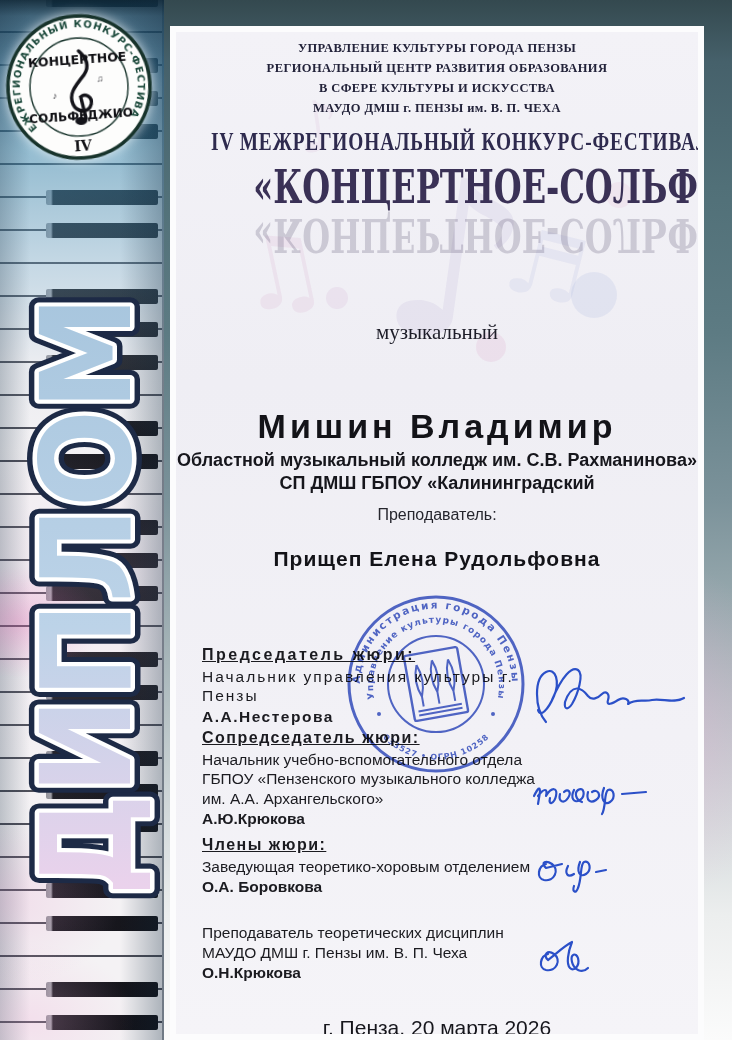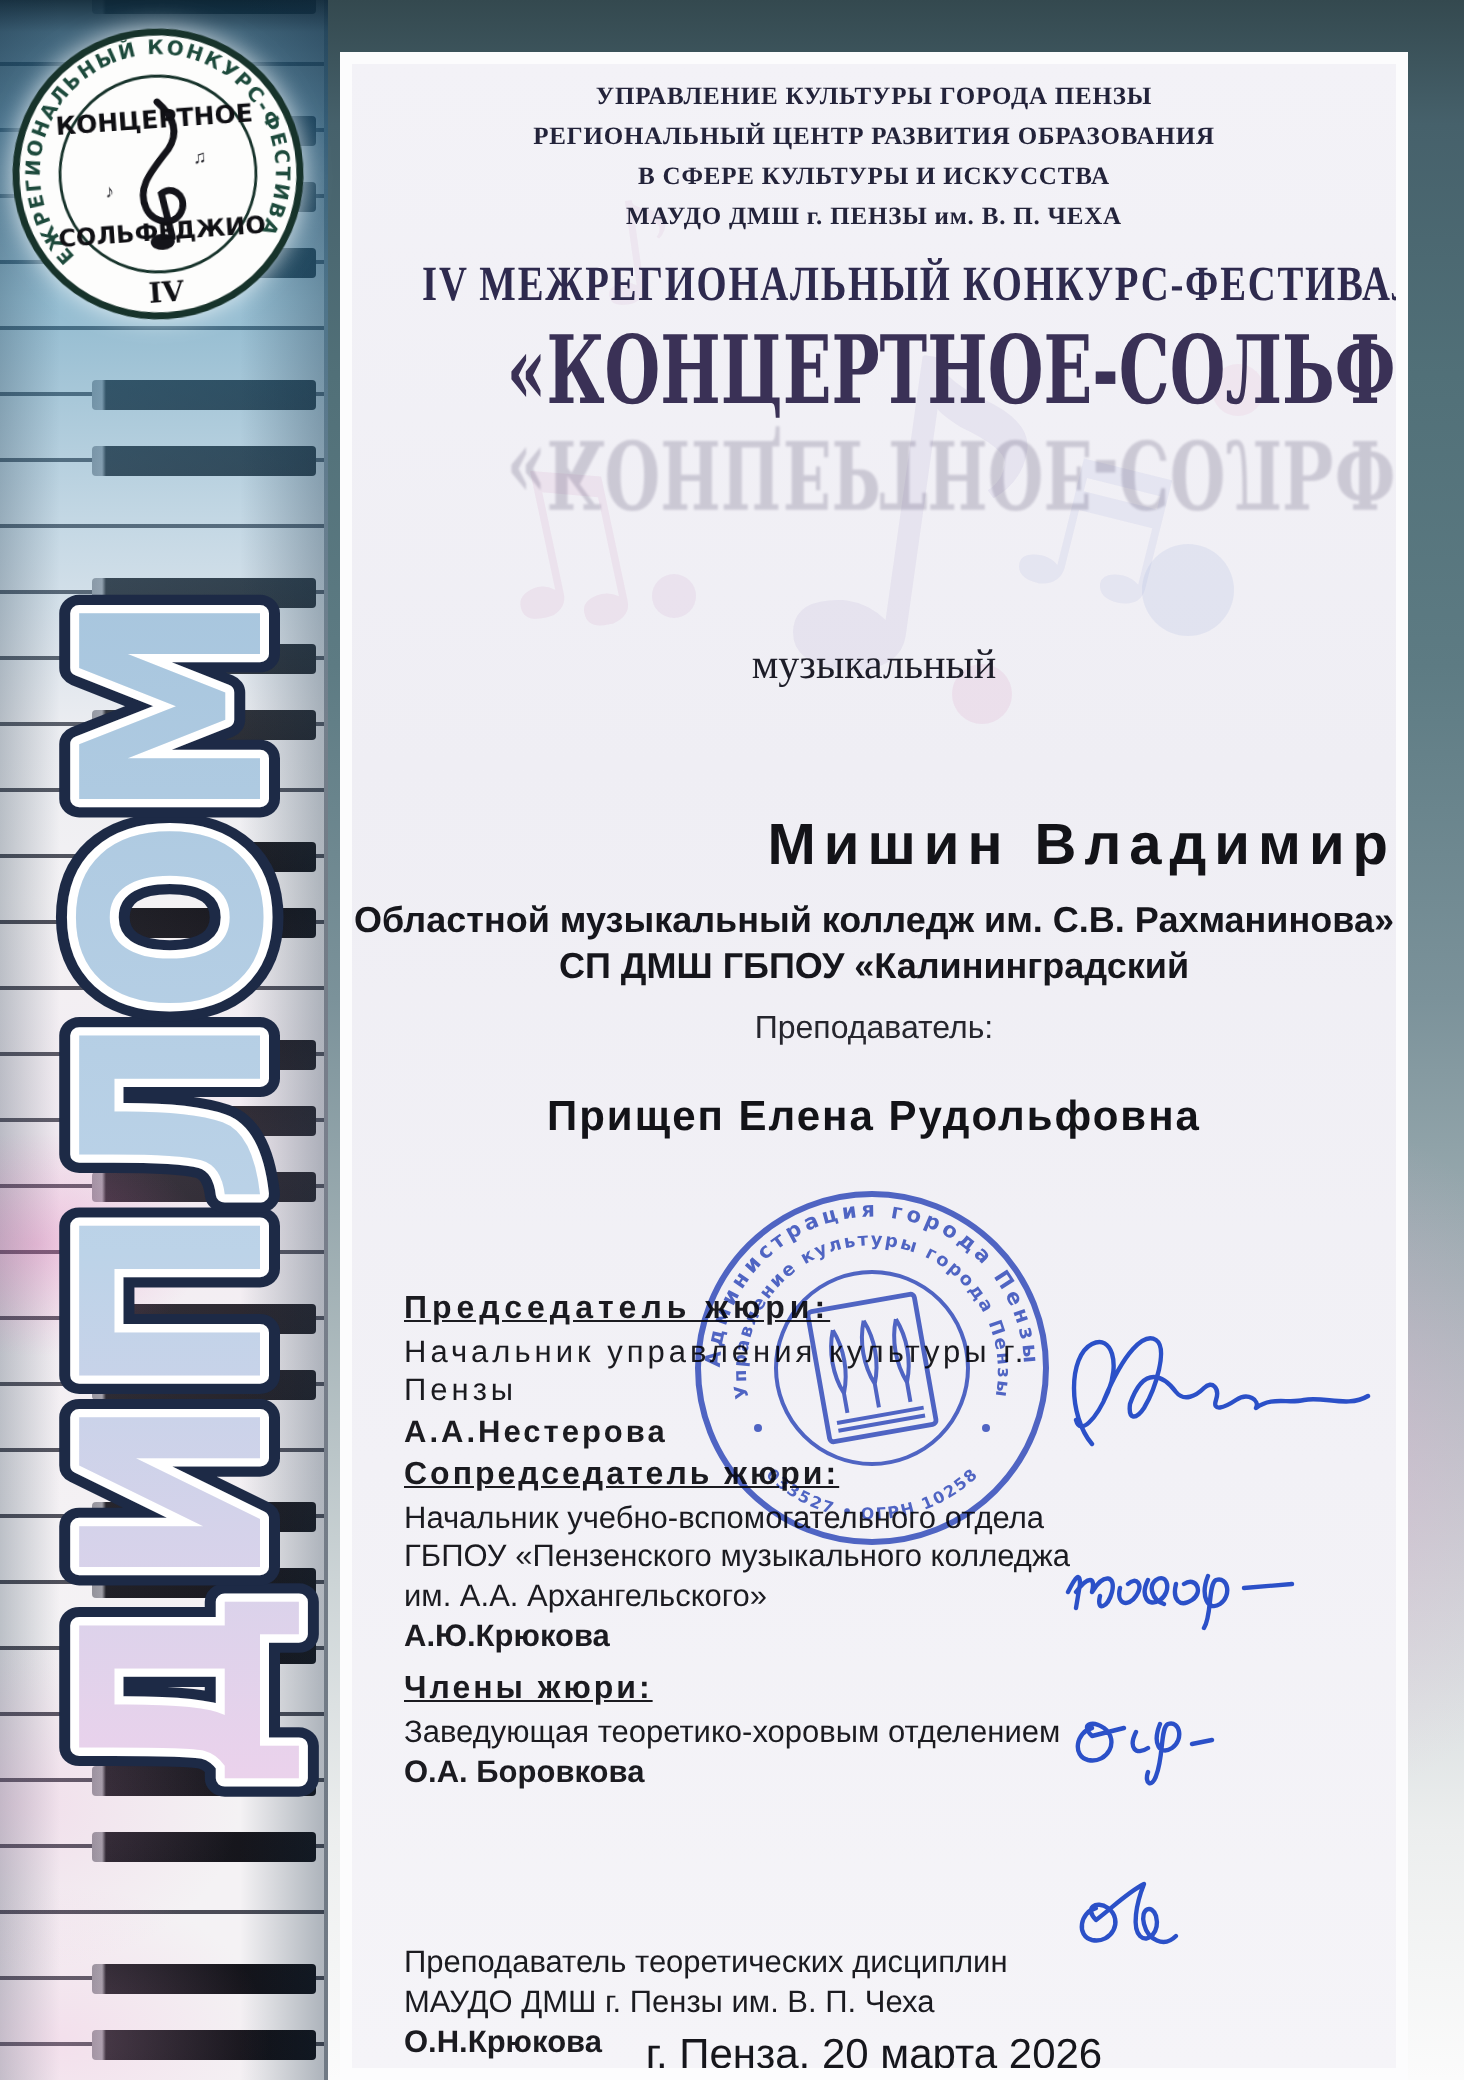--- a/index.html
+++ b/index.html
@@ -45,21 +45,21 @@
   .org{top:6px; font-family:"Liberation Serif", serif; font-weight:bold; font-size:12.5px;
        line-height:20px; color:#23233a; letter-spacing:.4px;}
   .fest-line{top:97px; font-family:"Liberation Serif", serif; font-weight:bold; font-size:22px; color:#2e2a4e;}
   .fest-line .cond{transform:scale(.88,1.12); letter-spacing:1px;}
   .fest-title{top:130px; font-family:"DejaVu Serif", serif; font-size:40px; color:#3a3156; line-height:48px;}
   .fest-title .cond{transform:scale(.80,1.18); letter-spacing:0px; font-weight:bold;}
   .fest-title.reflect{top:180px; opacity:.20; filter:blur(.6px);}
   .fest-title.reflect .cond{transform:scale(.80,-1.18);}
   .award{top:249px; font-weight:bold; font-size:27px; letter-spacing:1px; color:#101016;}
   .awarded{top:288px; font-family:"Liberation Serif", serif; font-size:21px; color:#1d1d28;}
-  .recipient{top:375px; font-weight:bold; font-size:29px; letter-spacing:4px; color:#131318;text-align:right;}
+  .recipient{top:375px; font-weight:bold; font-size:34px; letter-spacing:4px; color:#131318;}
   .school{top:417px; font-weight:bold; font-size:18px; line-height:23px; color:#16161c;}
   .teacher-label{top:474px; font-size:16px; color:#26262e;}
   .teacher-name{top:515px; font-weight:bold; font-size:21px; letter-spacing:1px; color:#131318;}
   .jury{position:absolute; left:26px; width:360px; font-size:15.5px; line-height:19.5px; color:#1b1b20;}
   .jury .role{display:inline-block; font-weight:bold; font-size:16px; letter-spacing:1.5px;
       text-decoration:underline; margin-bottom:2px;}
   .jury .name{font-weight:bold; margin-top:1px;}
   .jury.sp .role{letter-spacing:2.5px;}
   .jury.sp .jl{letter-spacing:2px;}
   .jury.sp .name{letter-spacing:1.5px;}
@@ -186,21 +186,21 @@
         <div>им. А.А. Архангельского»</div>
         <div class="name">А.Ю.Крюкова</div>
       </div>
 
       <div class="jury" style="top:803px">
         <span class="role">Члены жюри:</span>
         <div>Заведующая теоретико-хоровым отделением</div>
         <div class="name">О.А. Боровкова</div>
       </div>
 
-      <div class="jury" style="top:940px">
+      <div class="jury" style="top:891px">
         <div>Преподаватель теоретических дисциплин</div>
         <div>МАУДО ДМШ г. Пензы им. В. П. Чеха</div>
         <div class="name">О.Н.Крюкова</div>
       </div>
 
       <div class="tline date">г. Пенза, 20 марта 2026</div>
 
       <svg class="stamp" viewBox="-100 -100 200 200">
         <g stroke="#3b55c3" fill="none">
           <circle r="87" stroke-width="3"></circle>

